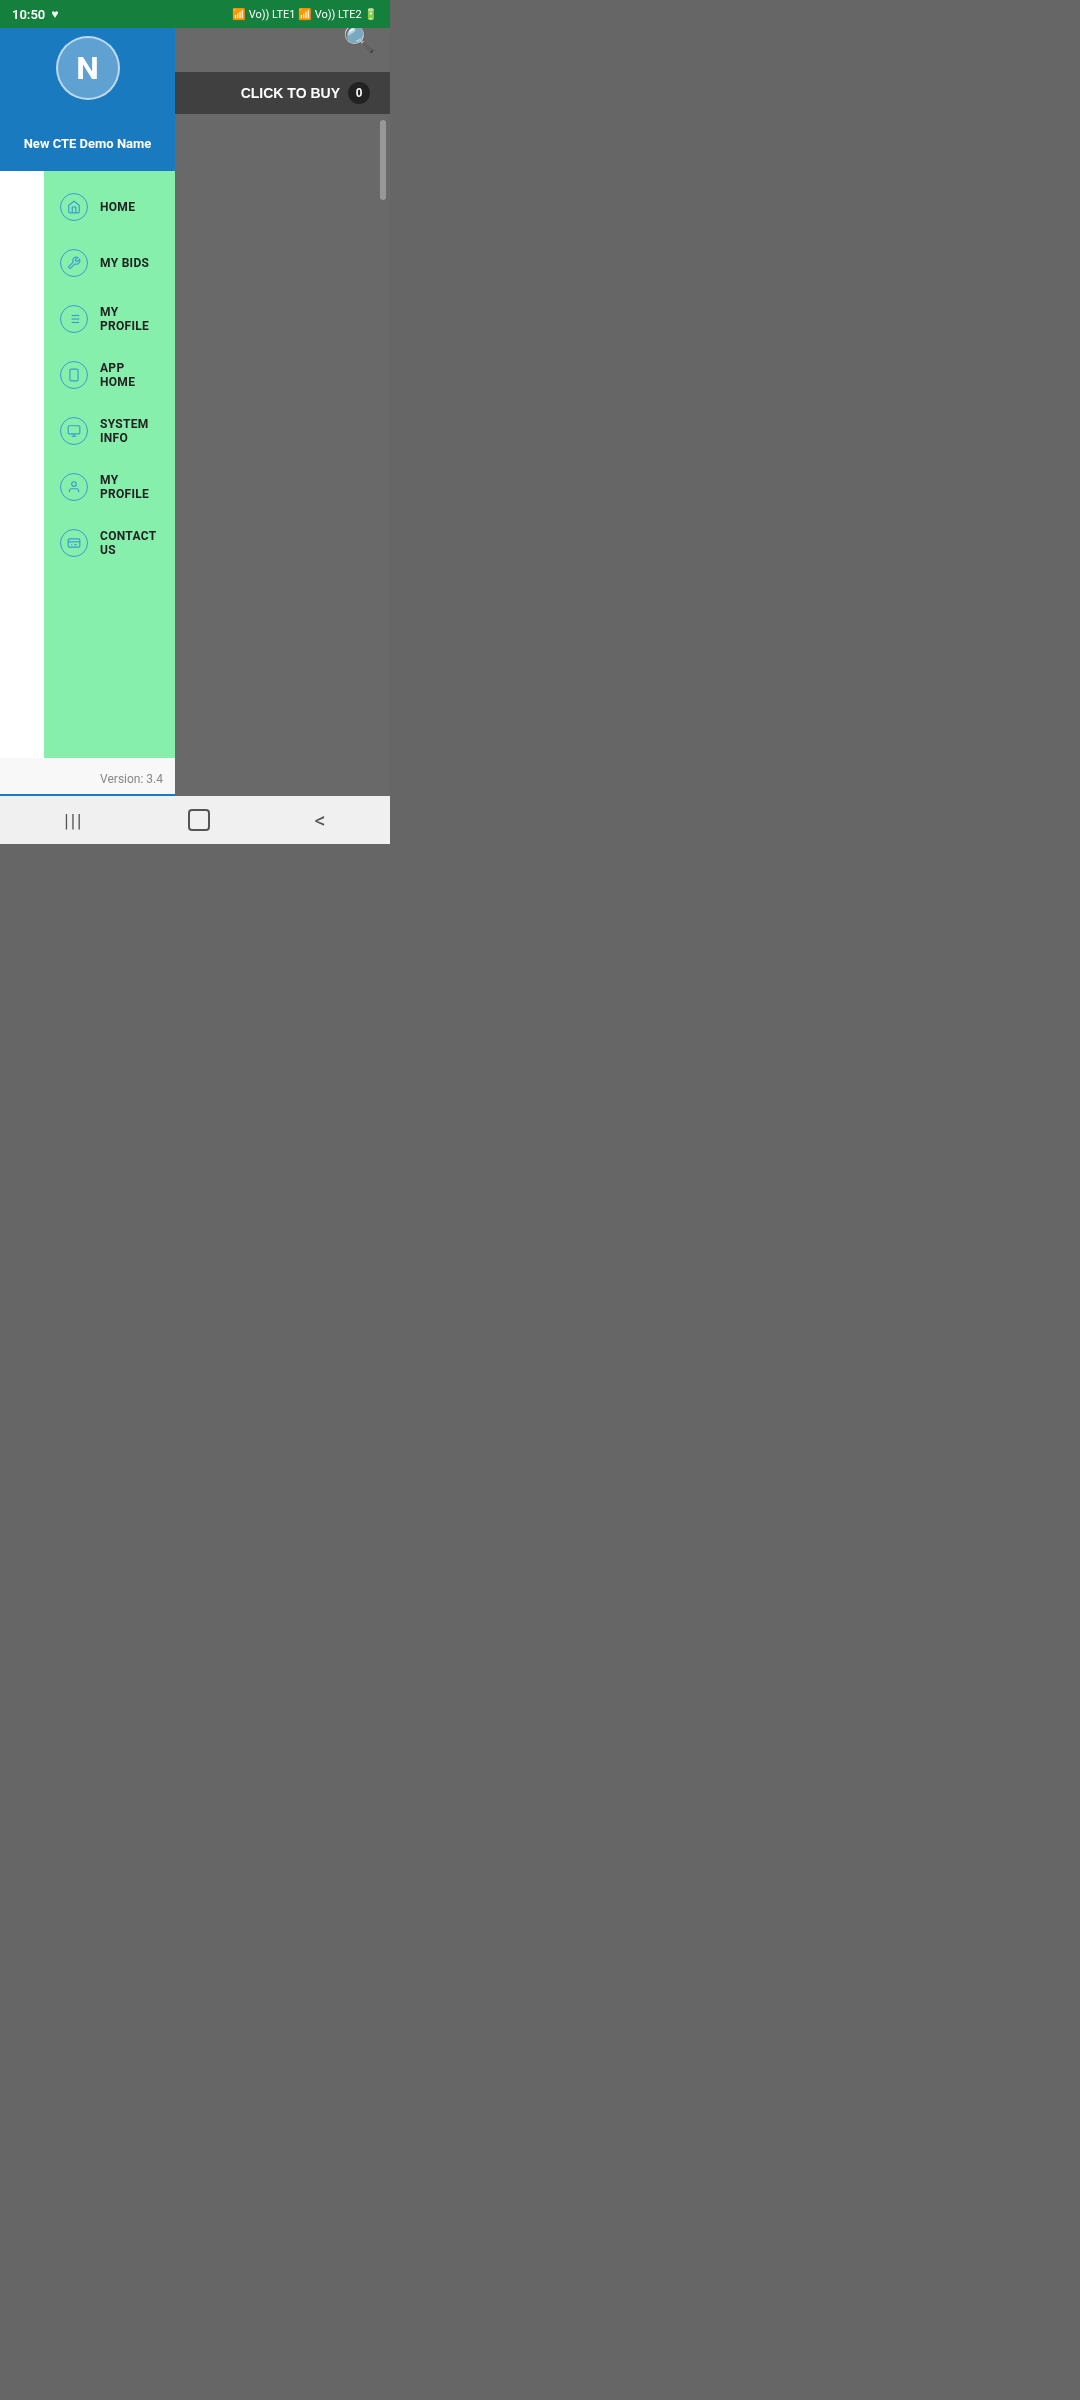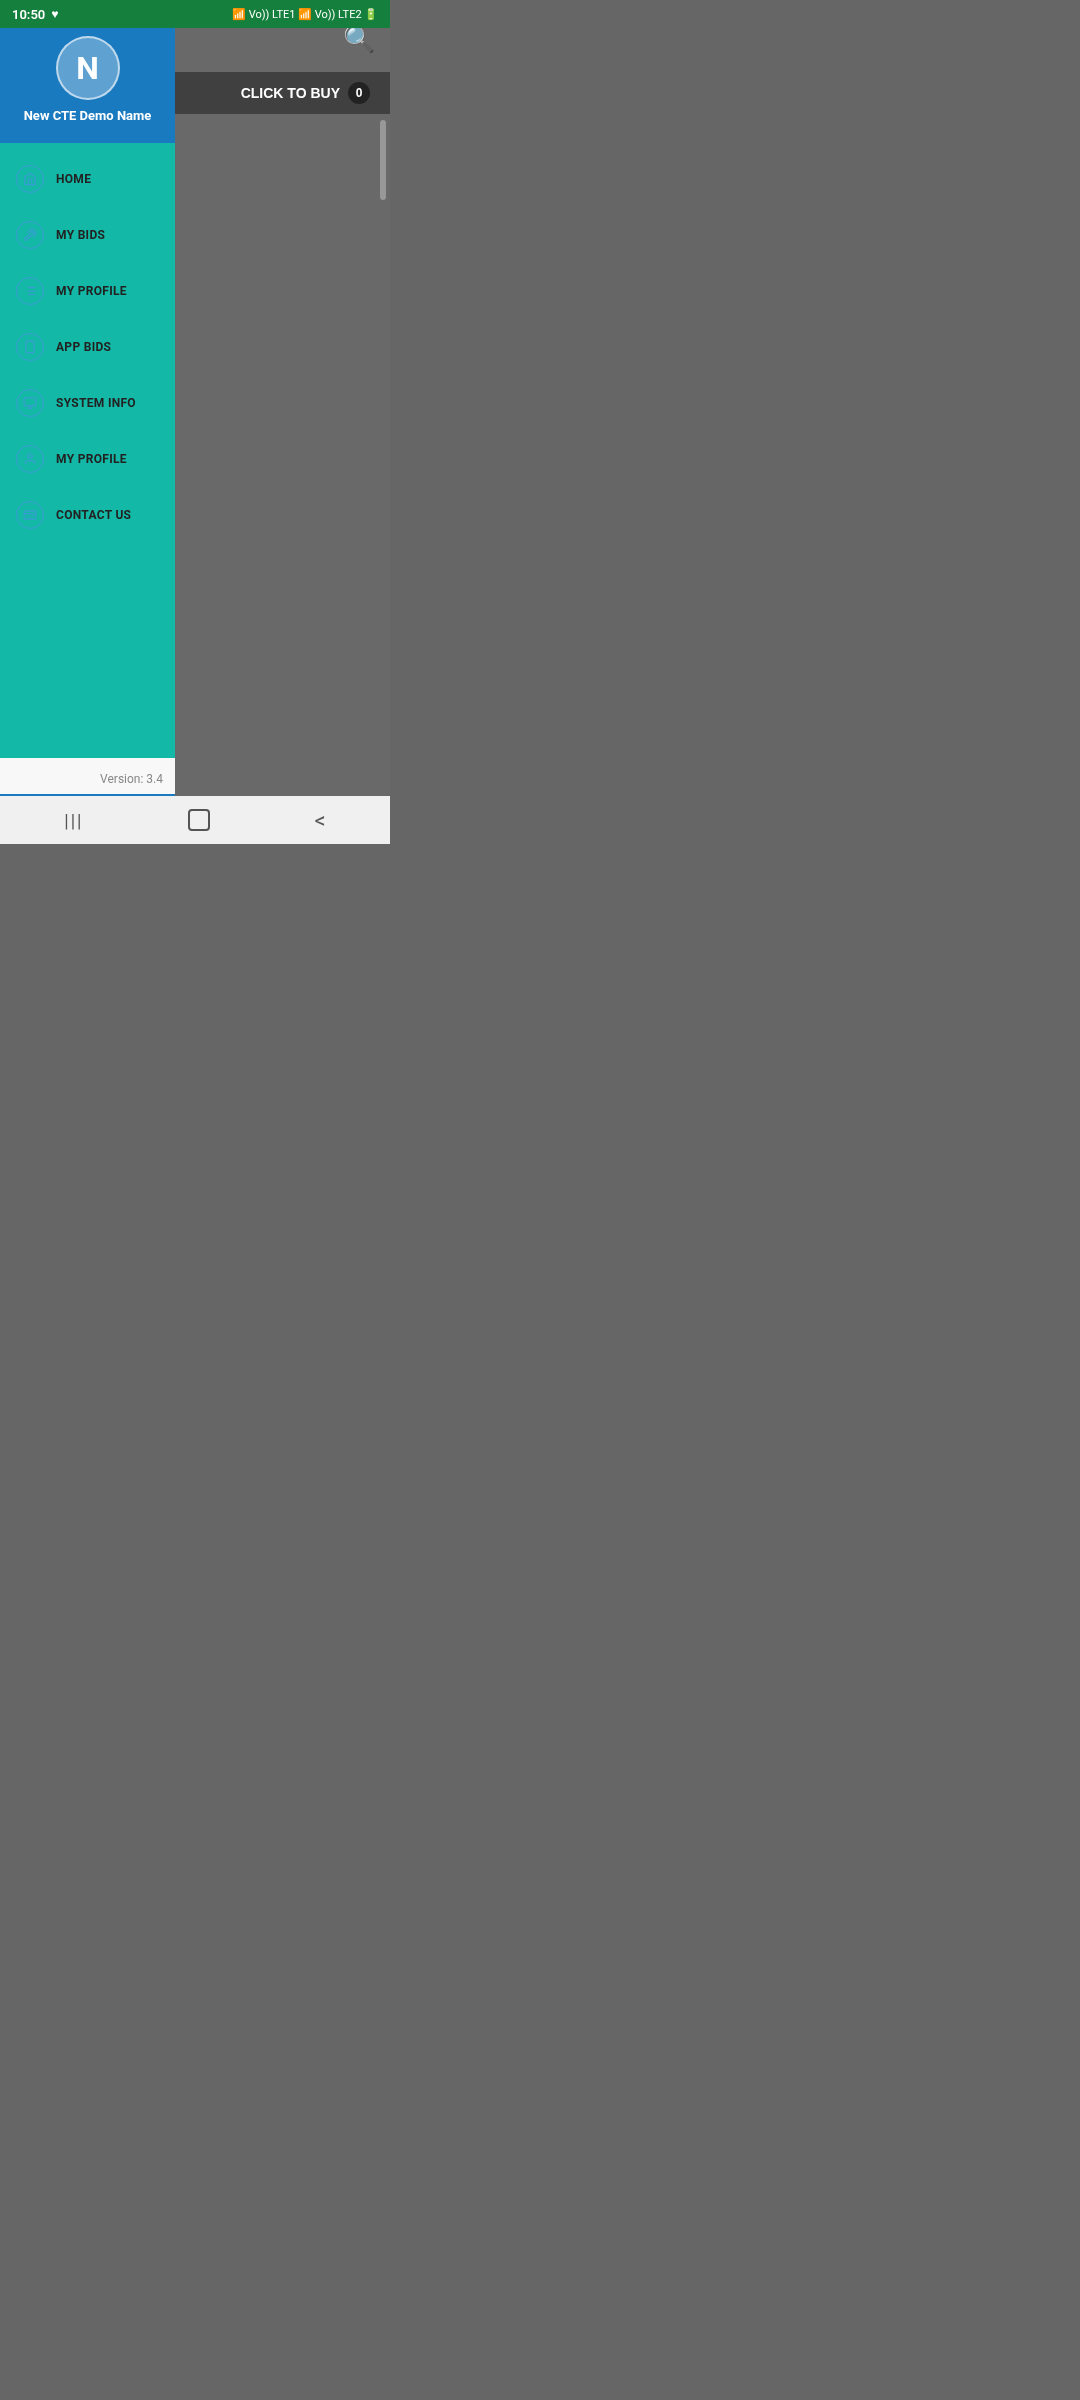--- a/index.html
+++ b/index.html
@@ -136,28 +136,30 @@
       color: white;
       font-size: 32px;
       font-weight: 700;
     }
     .drawer-name {
       color: white;
       font-size: 13px;
       font-weight: 700;
       text-align: right;
       padding: 0 8px;
+      margin-top: 28px;
     }
 
     
     .drawer-menu {
       flex: 1;
       overflow-y: auto;
-      background: #14b8a6;
+      background: #86efac;
       padding: 8px 0;
+      margin-left: 44px;
     }
     .menu-item {
       display: flex;
       align-items: center;
       gap: 12px;
       padding: 14px 16px;
       cursor: pointer;
       transition: background 0.15s;
     }
     .menu-icon {
@@ -307,21 +309,21 @@
       <span class="menu-label">MY PROFILE</span>
     </div>
 
     <div class="menu-item">
       <div class="menu-icon">
         <svg width="14" height="14" viewBox="0 0 24 24" fill="none" stroke="#3a9bd5" stroke-width="2">
           <rect x="5" y="2" width="14" height="20" rx="2" ry="2"></rect>
           <line x1="12" y1="18" x2="12.01" y2="18"></line>
         </svg>
       </div>
-      <span class="menu-label">APP BIDS</span>
+      <span class="menu-label">APP HOME</span>
     </div>
 
     <div class="menu-item">
       <div class="menu-icon">
         <svg width="14" height="14" viewBox="0 0 24 24" fill="none" stroke="#3a9bd5" stroke-width="2">
           <rect x="2" y="3" width="20" height="14" rx="2" ry="2"></rect>
           <line x1="8" y1="21" x2="16" y2="21"></line>
           <line x1="12" y1="17" x2="12" y2="21"></line>
         </svg>
       </div>

